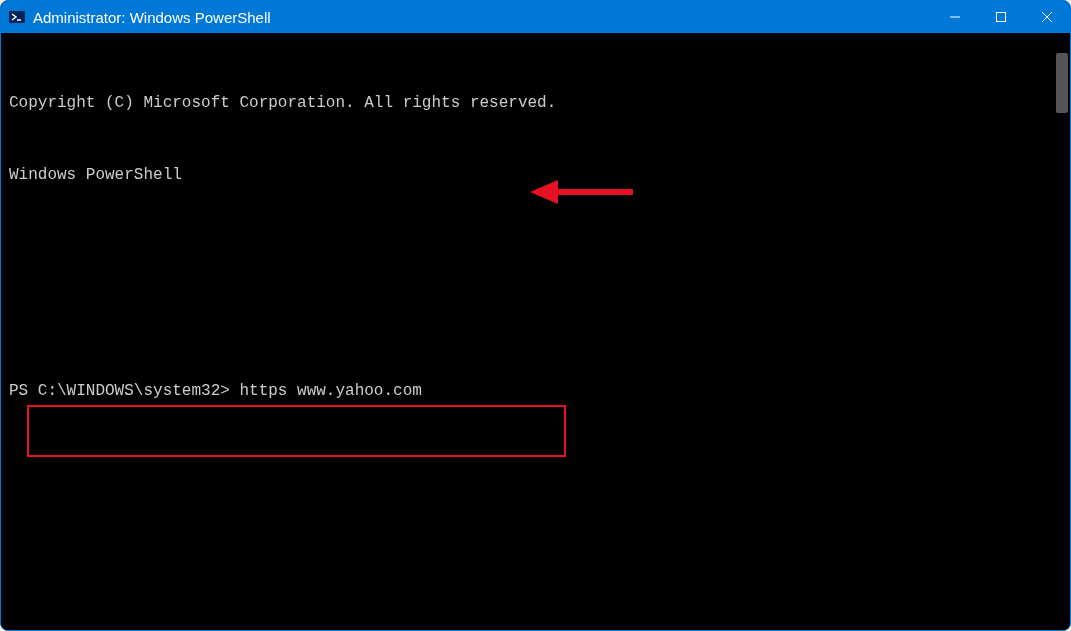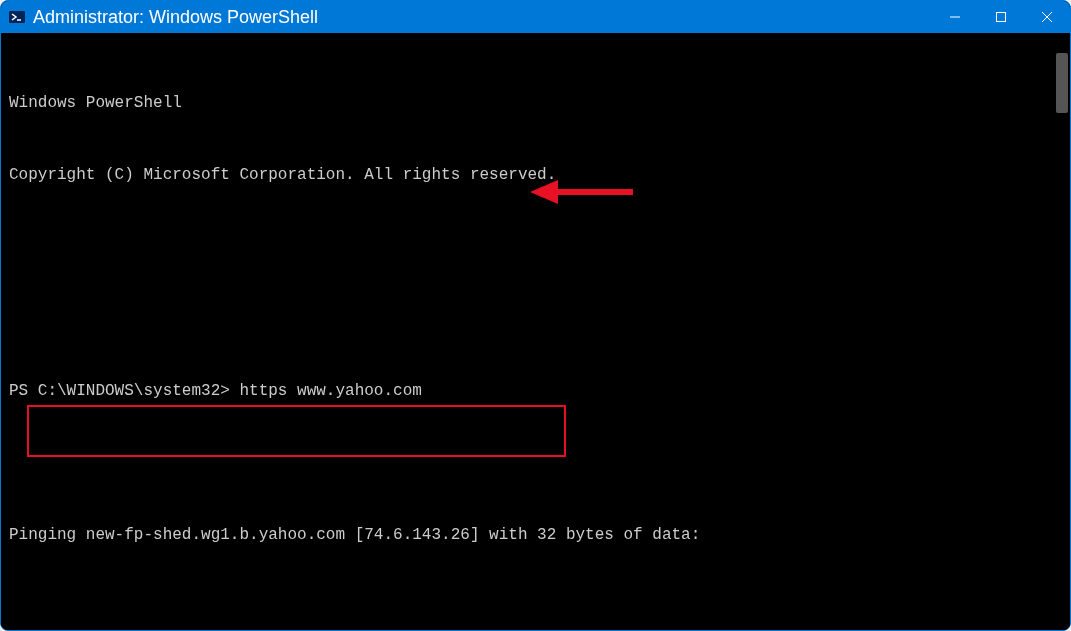--- a/index.html
+++ b/index.html
@@ -20,21 +20,21 @@
       display: flex;
       flex-direction: column;
     }
     .titlebar {
       height: 32px;
       background: #0078d7;
       display: flex;
       align-items: center;
       padding-left: 8px;
       color: #fff;
-      font-size: 18px;
+      font-size: 15px;
       user-select: none;
     }
     .titlebar-icon {
       width: 16px;
       height: 16px;
       margin-right: 8px;
       display: flex;
       align-items: center;
       justify-content: center;
     }
@@ -123,27 +123,26 @@
     <div class="win-btn close">
       <svg width="10" height="10" viewBox="0 0 10 10">
           <line x1="0" y1="0" x2="10" y2="10" stroke="#fff" stroke-width="1"></line>
           <line x1="10" y1="0" x2="0" y2="10" stroke="#fff" stroke-width="1"></line>
         </svg>
     </div>
   </div>
 
   <div class="terminal-wrap">
     <div class="terminal">
+      <div class="line">Copyright (C) Microsoft Corporation. All rights reserved.</div>
       <div class="line">Windows PowerShell</div>
-      <div class="line">Copyright (C) Microsoft Corporation. All rights reserved.</div>
       <div class="line">&nbsp;</div>
       <div class="line">&nbsp;</div>
       <div class="line"><span>PS C:\WINDOWS\system32&gt; </span><span>https www.yahoo.com</span></div>
       <div class="line">&nbsp;</div>
-      <div class="line">Pinging new-fp-shed.wg1.b.yahoo.com [74.6.143.26] with 32 bytes of data:</div>
       
       
       
       
       
       
       
       
       
       

